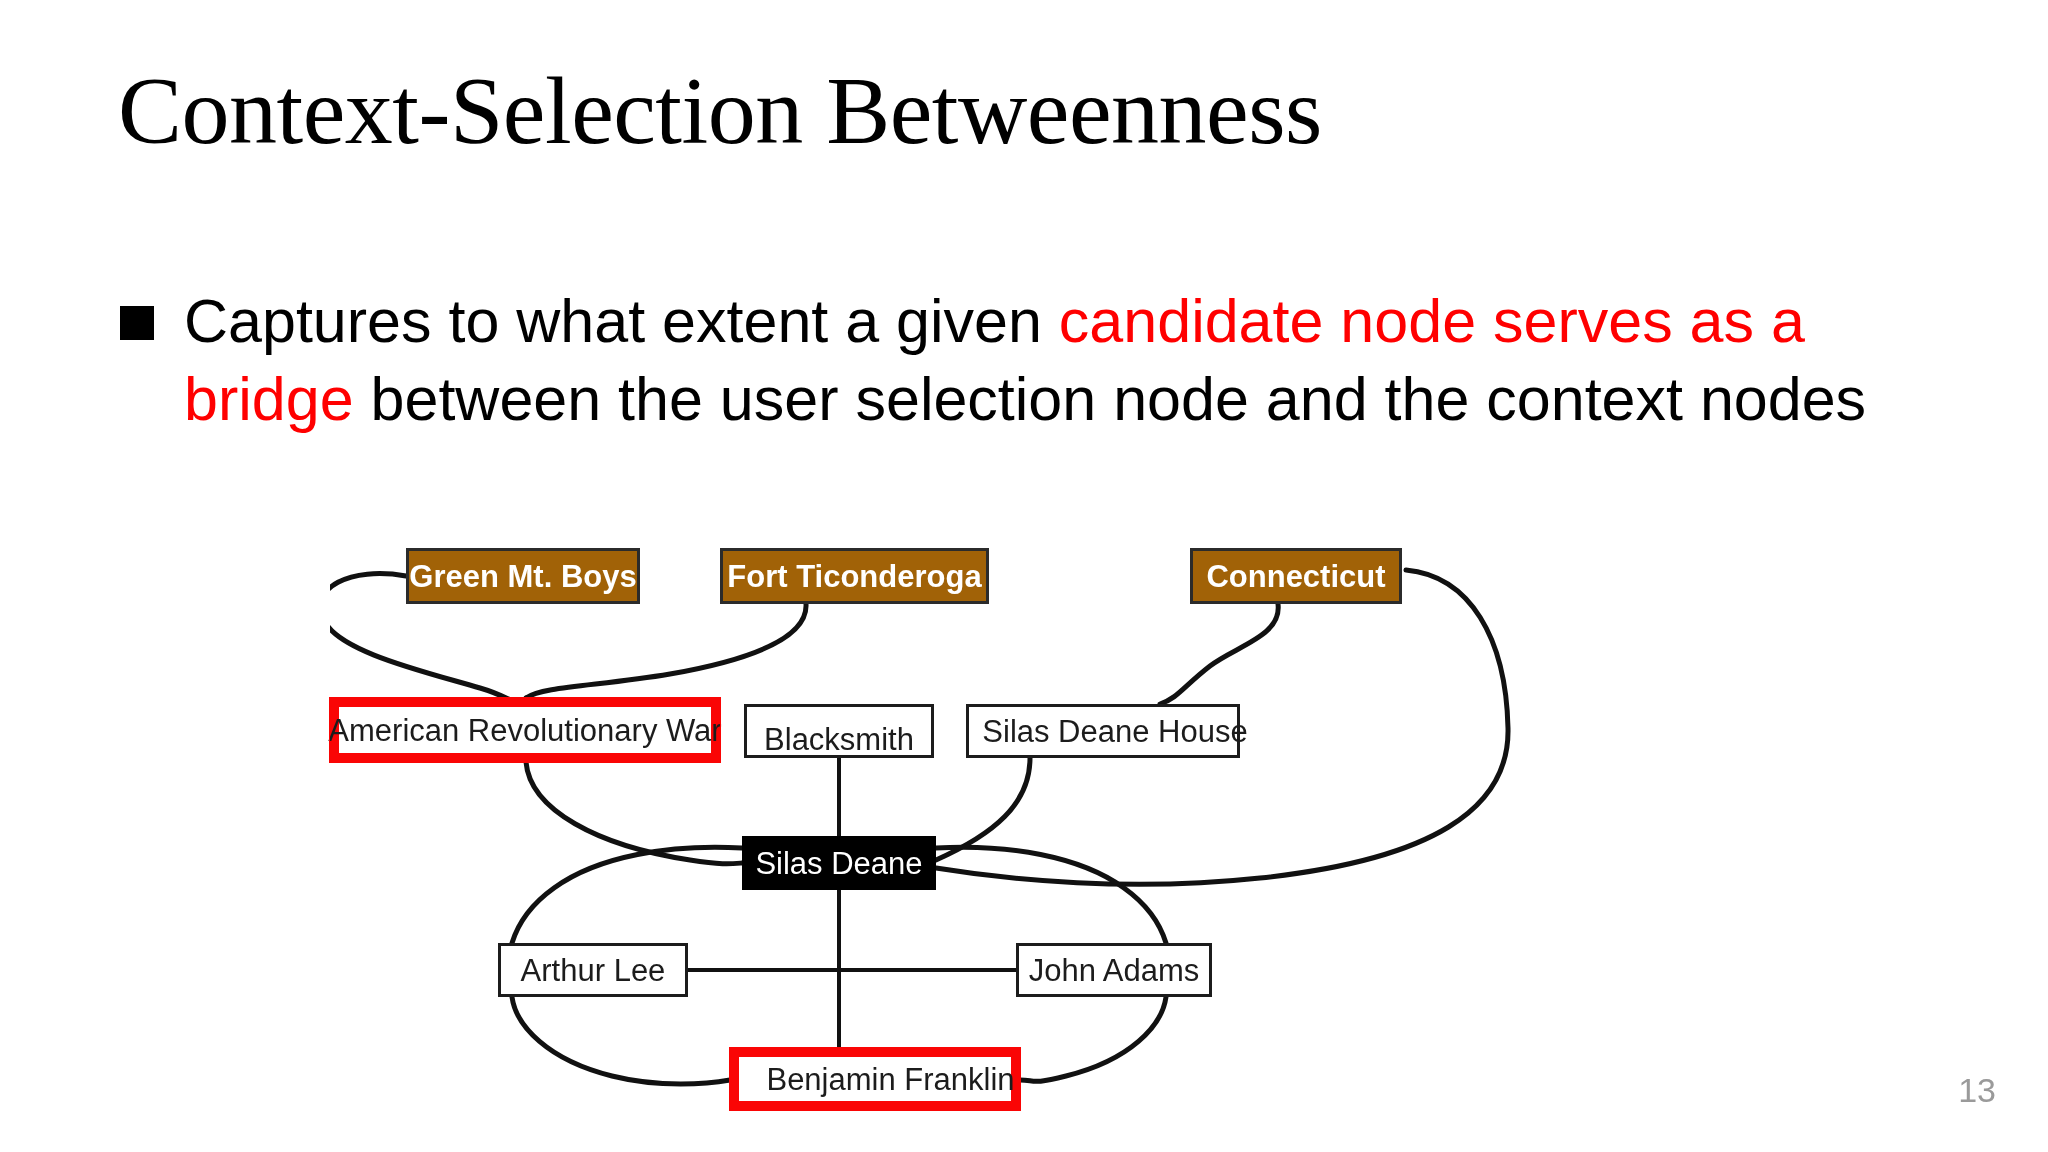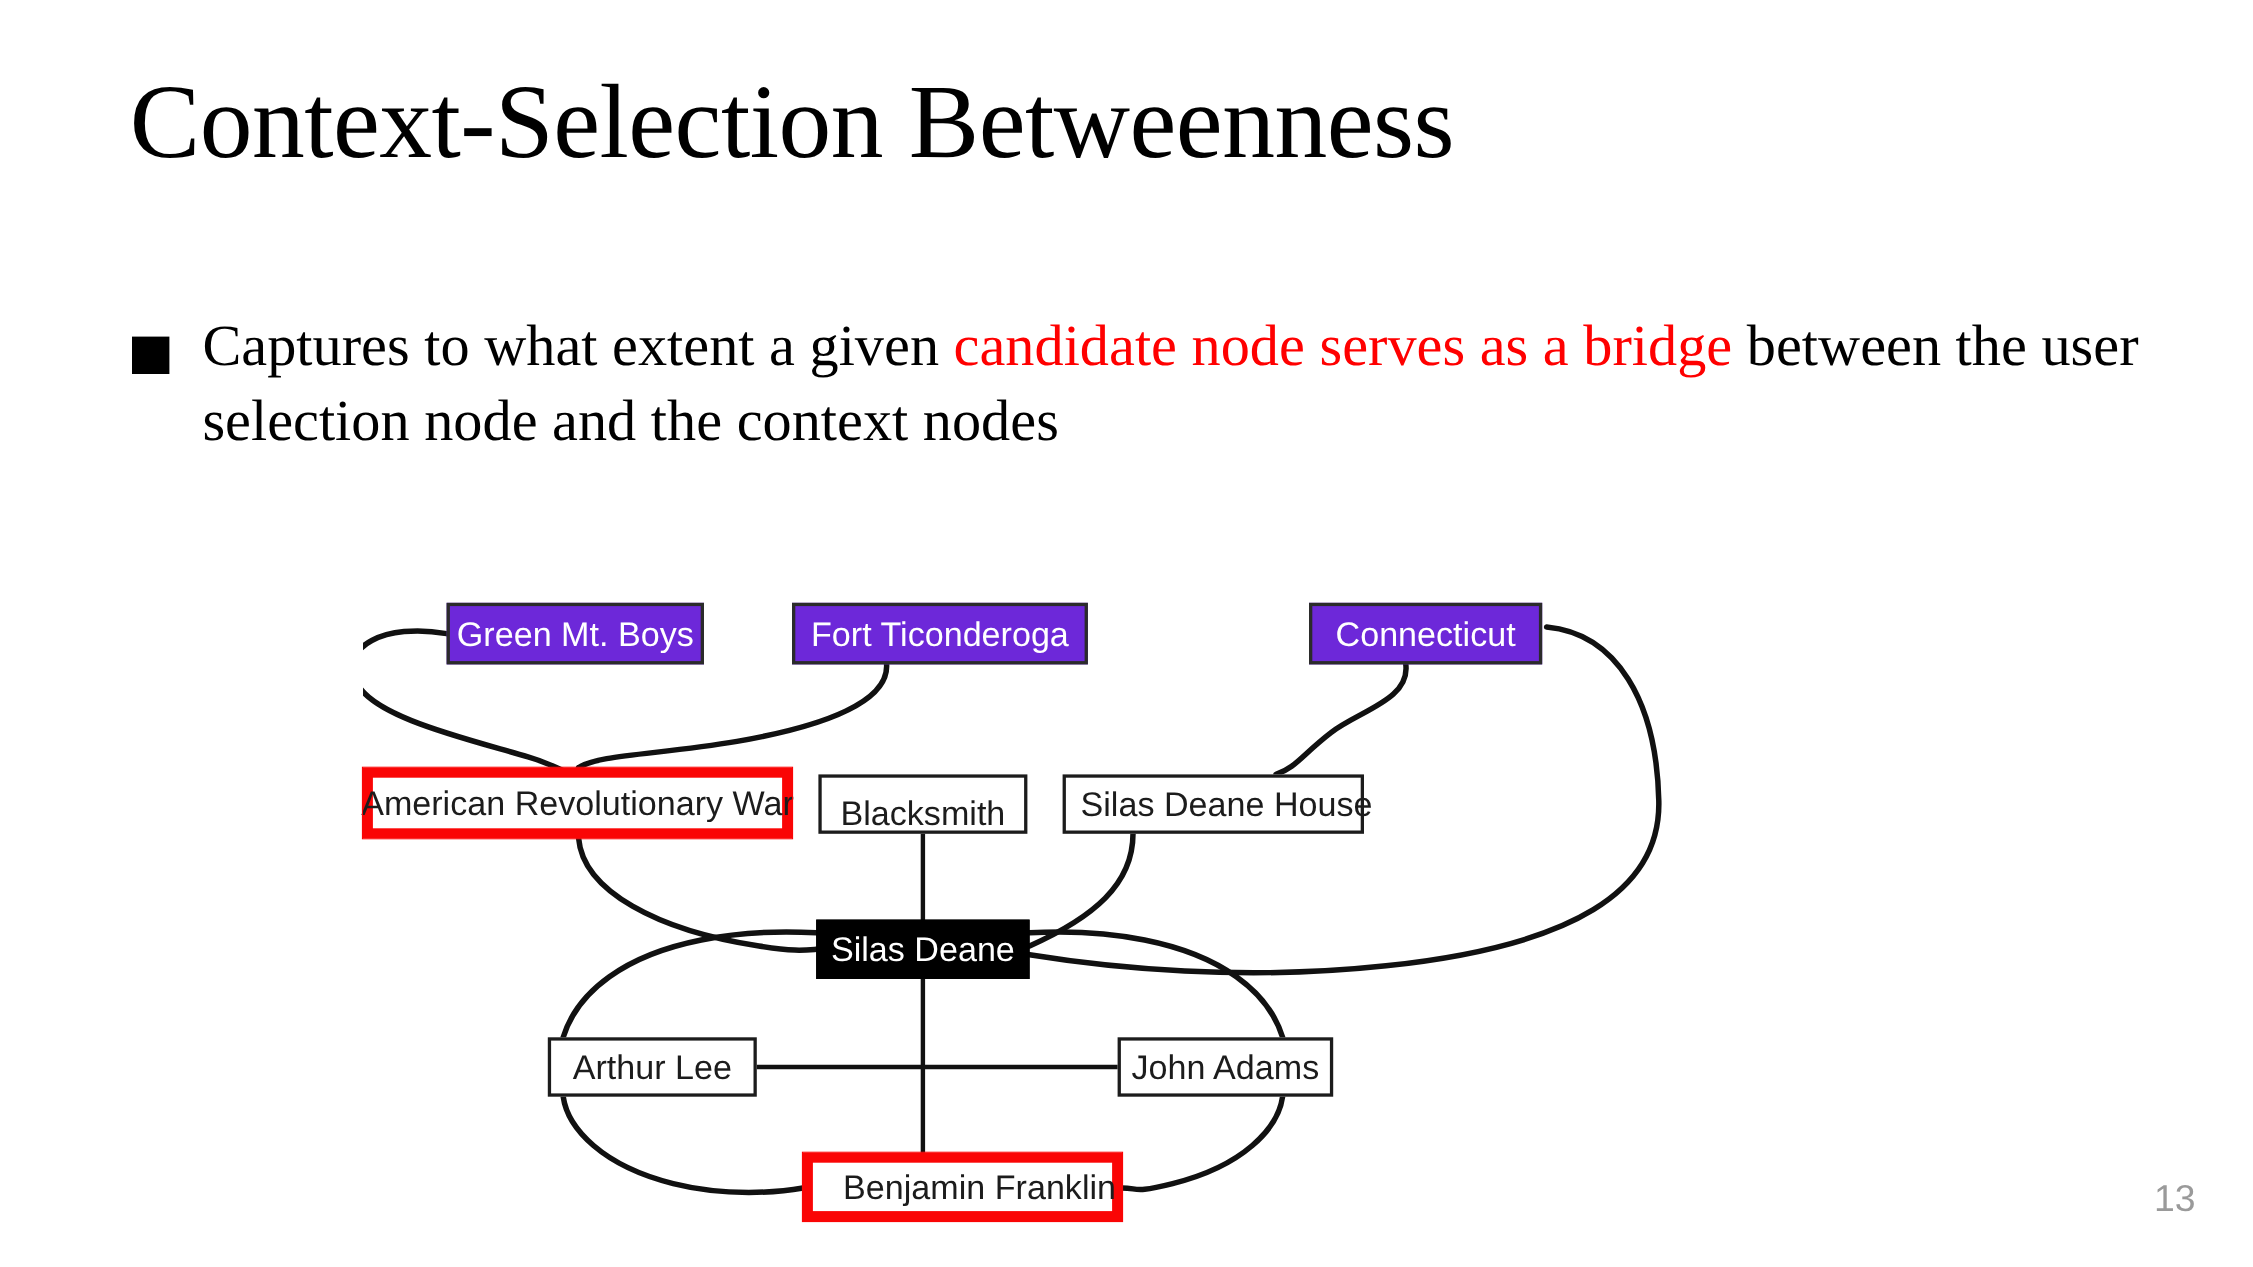--- a/index.html
+++ b/index.html
@@ -41,22 +41,22 @@
   }
   .bullet-marker {
     width: 34px;
     height: 34px;
     background: #000000;
     flex: 0 0 auto;
     margin-top: 24px;
     margin-right: 30px;
   }
   .bullet-text {
-    font-family: Liberation Serif, serif;
-    font-size: 53px;
+    font-family: Liberation Sans, sans-serif;
+    font-size: 61px;
     line-height: 1.28;
     color: #000000;
     flex: 1 1 auto;
     text-indent: 0;
   }
   .hl {
     color: #ff0000;
   }
 
   
@@ -80,23 +80,24 @@
     display: flex;
     align-items: center;
     justify-content: center;
     font-family: "Liberation Sans", sans-serif;
     font-size: 31px;
     line-height: 1;
     white-space: nowrap;
     z-index: 5;
   }
   .node.gray {
-    background: #6d28d9;
+    background: #a16207;
     color: #ffffff;
     border: 3px solid #2b2b2b;
+    font-weight: bold;
   }
   .node.plain {
     background: #ffffff;
     color: #1c1c1c;
     border: 3px solid #1c1c1c;
   }
   .node.black {
     background: #000000;
     color: #ffffff;
     border: 2px solid #000000;

